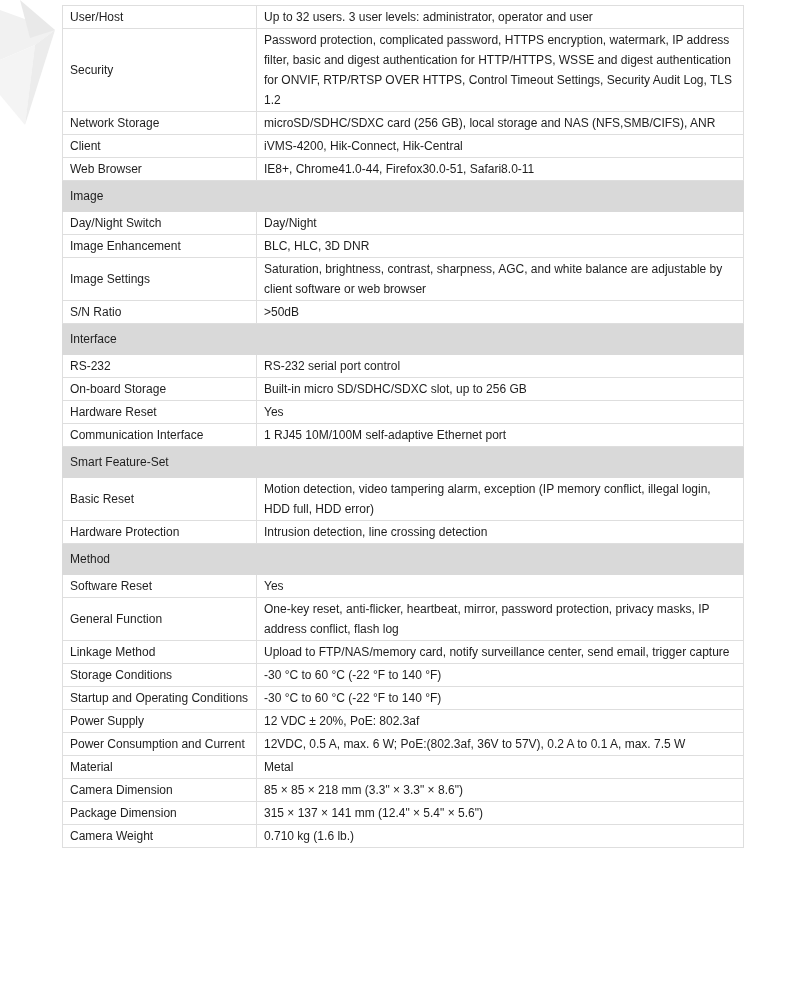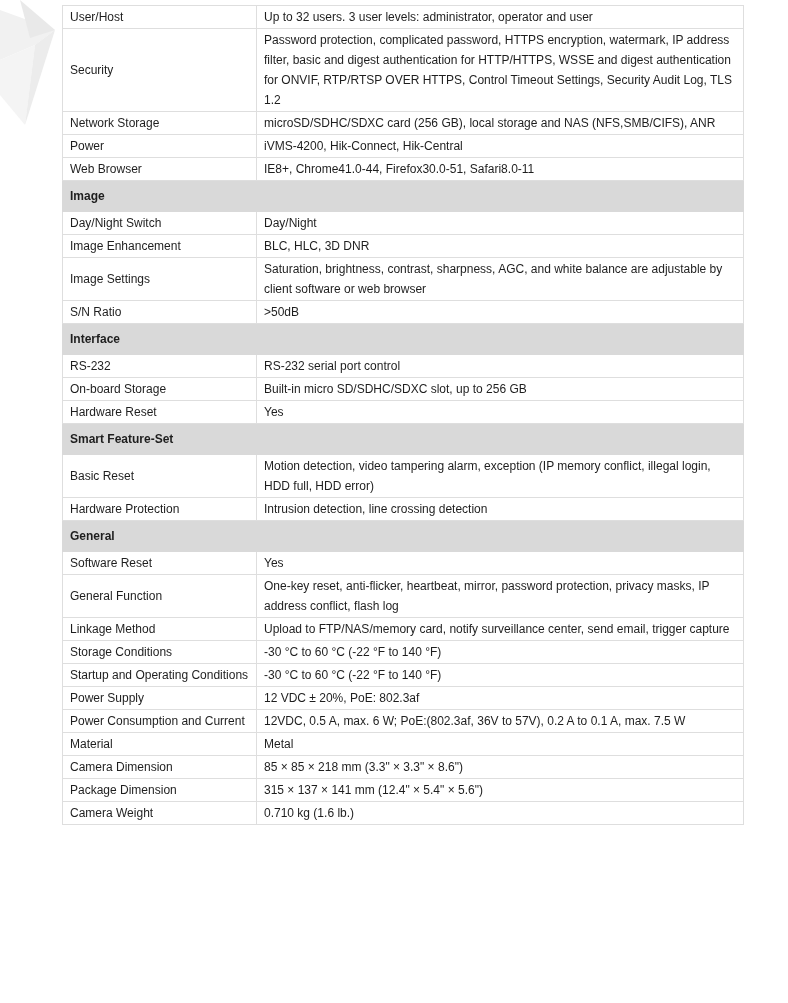--- a/index.html
+++ b/index.html
@@ -40,21 +40,21 @@
       line-height: 20px;
       color: #1e1e1e;
     }
     .spec-table tr.row td {
       padding-top: 1px;
       padding-bottom: 1px;
       margin-left: 25px;
     }
     .spec-table tr.section td {
       background: #d9d9d9;
-      font-weight: bold;
+      font-weight: normal;
       height: 30px;
       border-color: #d9d9d9;
     }
     .spec-table td.value {
       word-spacing: 0px;
     }
   </style>
 </head>
 <body>
 
@@ -77,21 +77,21 @@
       </tr>
       <tr class="row">
         <td class="label">Security</td>
         <td class="value">Password protection, complicated password, HTTPS encryption, watermark, IP address filter, basic and digest authentication for HTTP/HTTPS, WSSE and digest authentication for ONVIF, RTP/RTSP OVER HTTPS, Control Timeout Settings, Security Audit Log, TLS 1.2</td>
       </tr>
       <tr class="row">
         <td class="label">Network Storage</td>
         <td class="value">microSD/SDHC/SDXC card (256 GB), local storage and NAS (NFS,SMB/CIFS), ANR</td>
       </tr>
       <tr class="row">
-        <td class="label">Power</td>
+        <td class="label">Client</td>
         <td class="value">iVMS-4200, Hik-Connect, Hik-Central</td>
       </tr>
       <tr class="row">
         <td class="label">Web Browser</td>
         <td class="value">IE8+, Chrome41.0-44, Firefox30.0-51, Safari8.0-11</td>
       </tr>
       <tr class="section">
         <td colspan="2">Image</td>
       </tr>
       <tr class="row">
@@ -118,33 +118,37 @@
         <td class="value">RS-232 serial port control</td>
       </tr>
       <tr class="row">
         <td class="label">On-board Storage</td>
         <td class="value">Built-in micro SD/SDHC/SDXC slot, up to 256 GB</td>
       </tr>
       <tr class="row">
         <td class="label">Hardware Reset</td>
         <td class="value">Yes</td>
       </tr>
+      <tr class="row">
+        <td class="label">Communication Interface</td>
+        <td class="value">1 RJ45 10M/100M self-adaptive Ethernet port</td>
+      </tr>
       <tr class="section">
         <td colspan="2">Smart Feature-Set</td>
       </tr>
       <tr class="row">
         <td class="label">Basic Reset</td>
         <td class="value">Motion detection, video tampering alarm, exception (IP memory conflict, illegal login, HDD full, HDD error)</td>
       </tr>
       <tr class="row">
         <td class="label">Hardware Protection</td>
         <td class="value">Intrusion detection, line crossing detection</td>
       </tr>
       <tr class="section">
-        <td colspan="2">General</td>
+        <td colspan="2">Method</td>
       </tr>
       <tr class="row">
         <td class="label">Software Reset</td>
         <td class="value">Yes</td>
       </tr>
       <tr class="row">
         <td class="label">General Function</td>
         <td class="value">One-key reset, anti-flicker, heartbeat, mirror, password protection, privacy masks, IP address conflict, flash log</td>
       </tr>
       <tr class="row">

